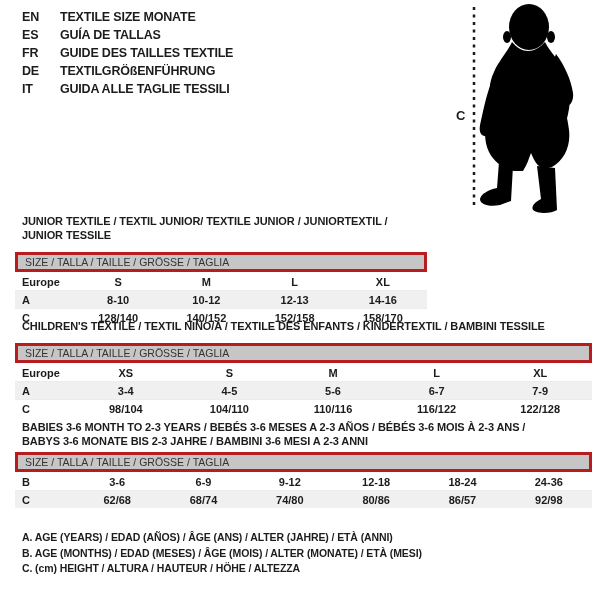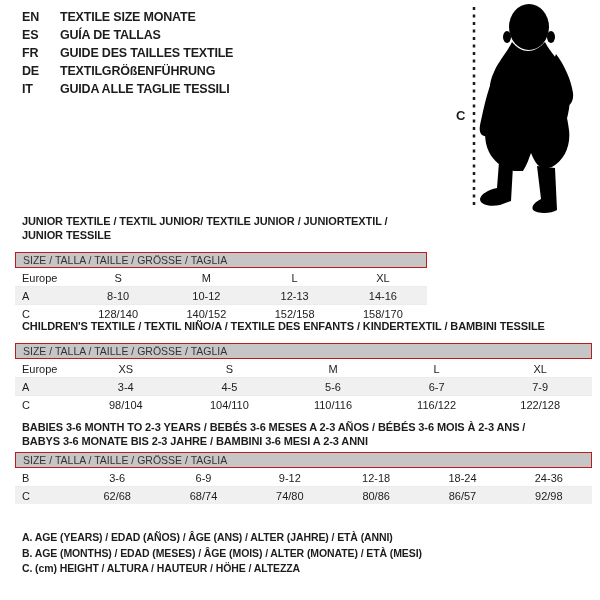--- a/index.html
+++ b/index.html
@@ -25,25 +25,25 @@
   #sec0 { top:214px; width:412px; }
   #sec1 { top:319px; width:577px; }
   #sec2 { top:420px; width:577px; }
   .sec-title {
     font-size:11px; font-weight:bold; letter-spacing:-0.1px;
     line-height:14px; padding-left:7px; margin:0 0 10px 0;
   }
   #sec2 .sec-title { max-width:512px; margin-bottom:4px; }
 
   .thead {
-    background:#c6c6c6; border:1px solid #b91c1c;
+    background:#c6c6c6; border:3px solid #b91c1c;
     height:14px; line-height:14px; font-size:10.5px; color:#333;
     padding-left:7px; margin-bottom:1px;
   }
-  table { width:100%; border-collapse:collapse; table-layout:fixed; }
+  table { width:100%; border-collapse:collapse; table-layout:fixed;font-weight:bold; }
   td { font-size:11px; height:17px; text-align:center; padding:0; }
   td.rowlabel { width:52px; text-align:left; padding-left:7px; }
   tbody tr:nth-child(even) td { background:#f0f0f0; }
   tbody tr + tr td { border-top:1px solid #ececec; }
 
   
   .footnotes { position:absolute; left:22px; top:530px; }
   .fn { font-size:10.5px; font-weight:bold; line-height:15.5px; letter-spacing:-0.1px; }
 </style>
 </head>

